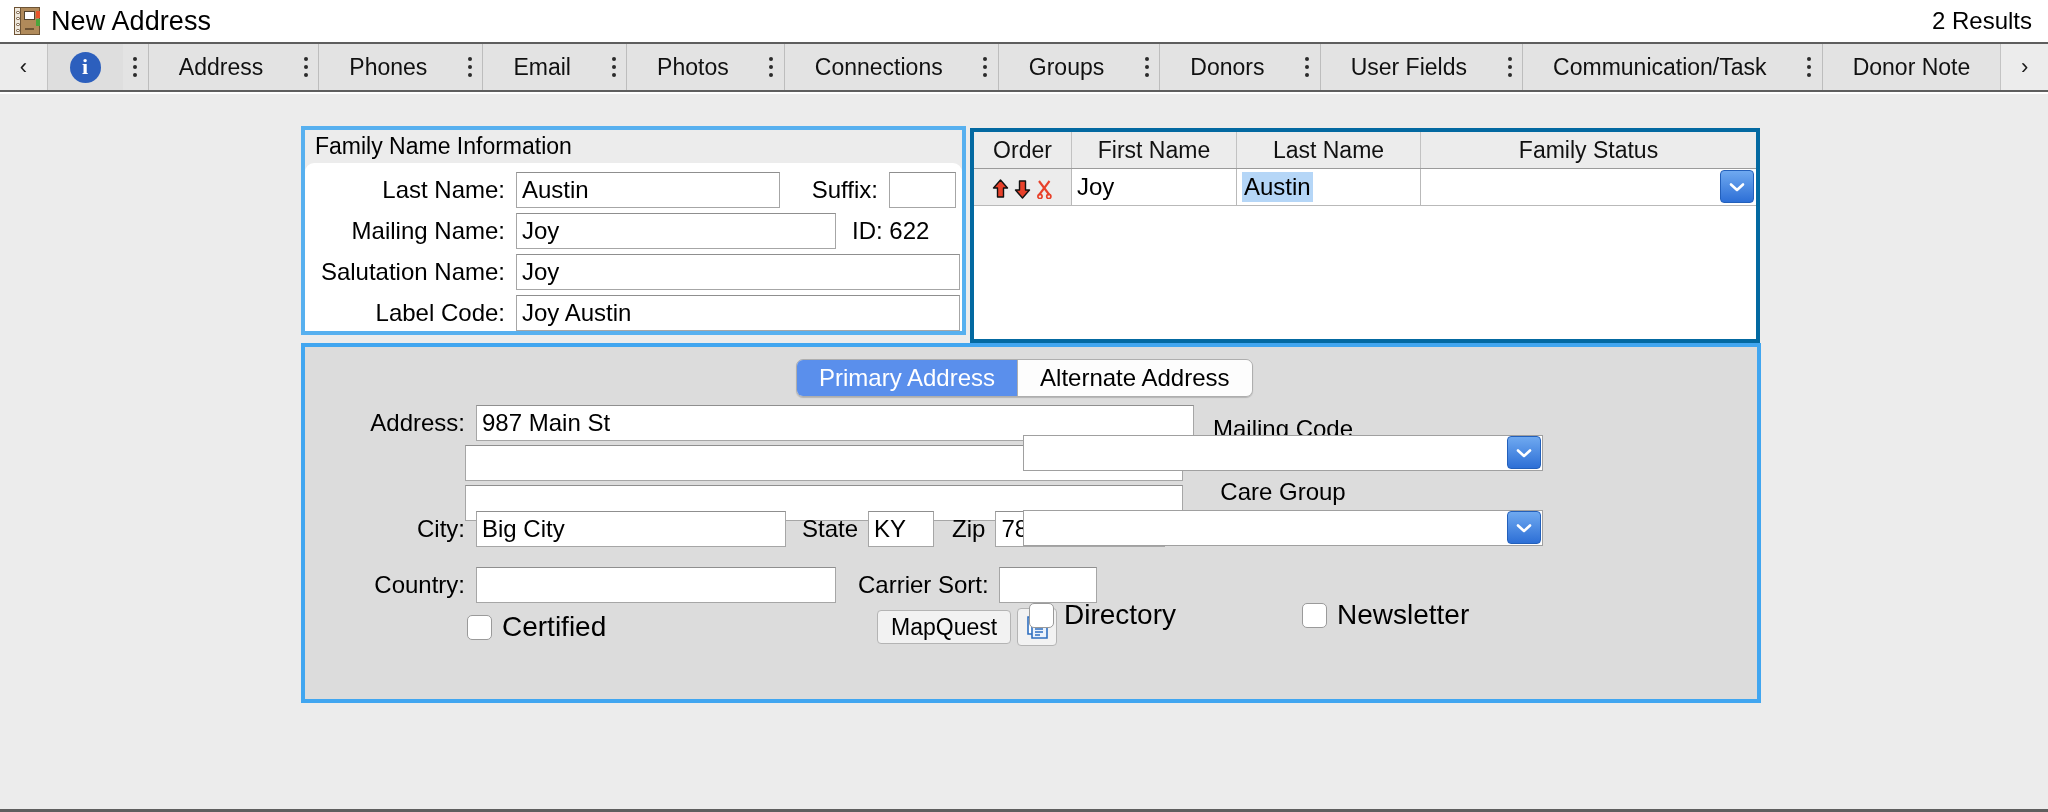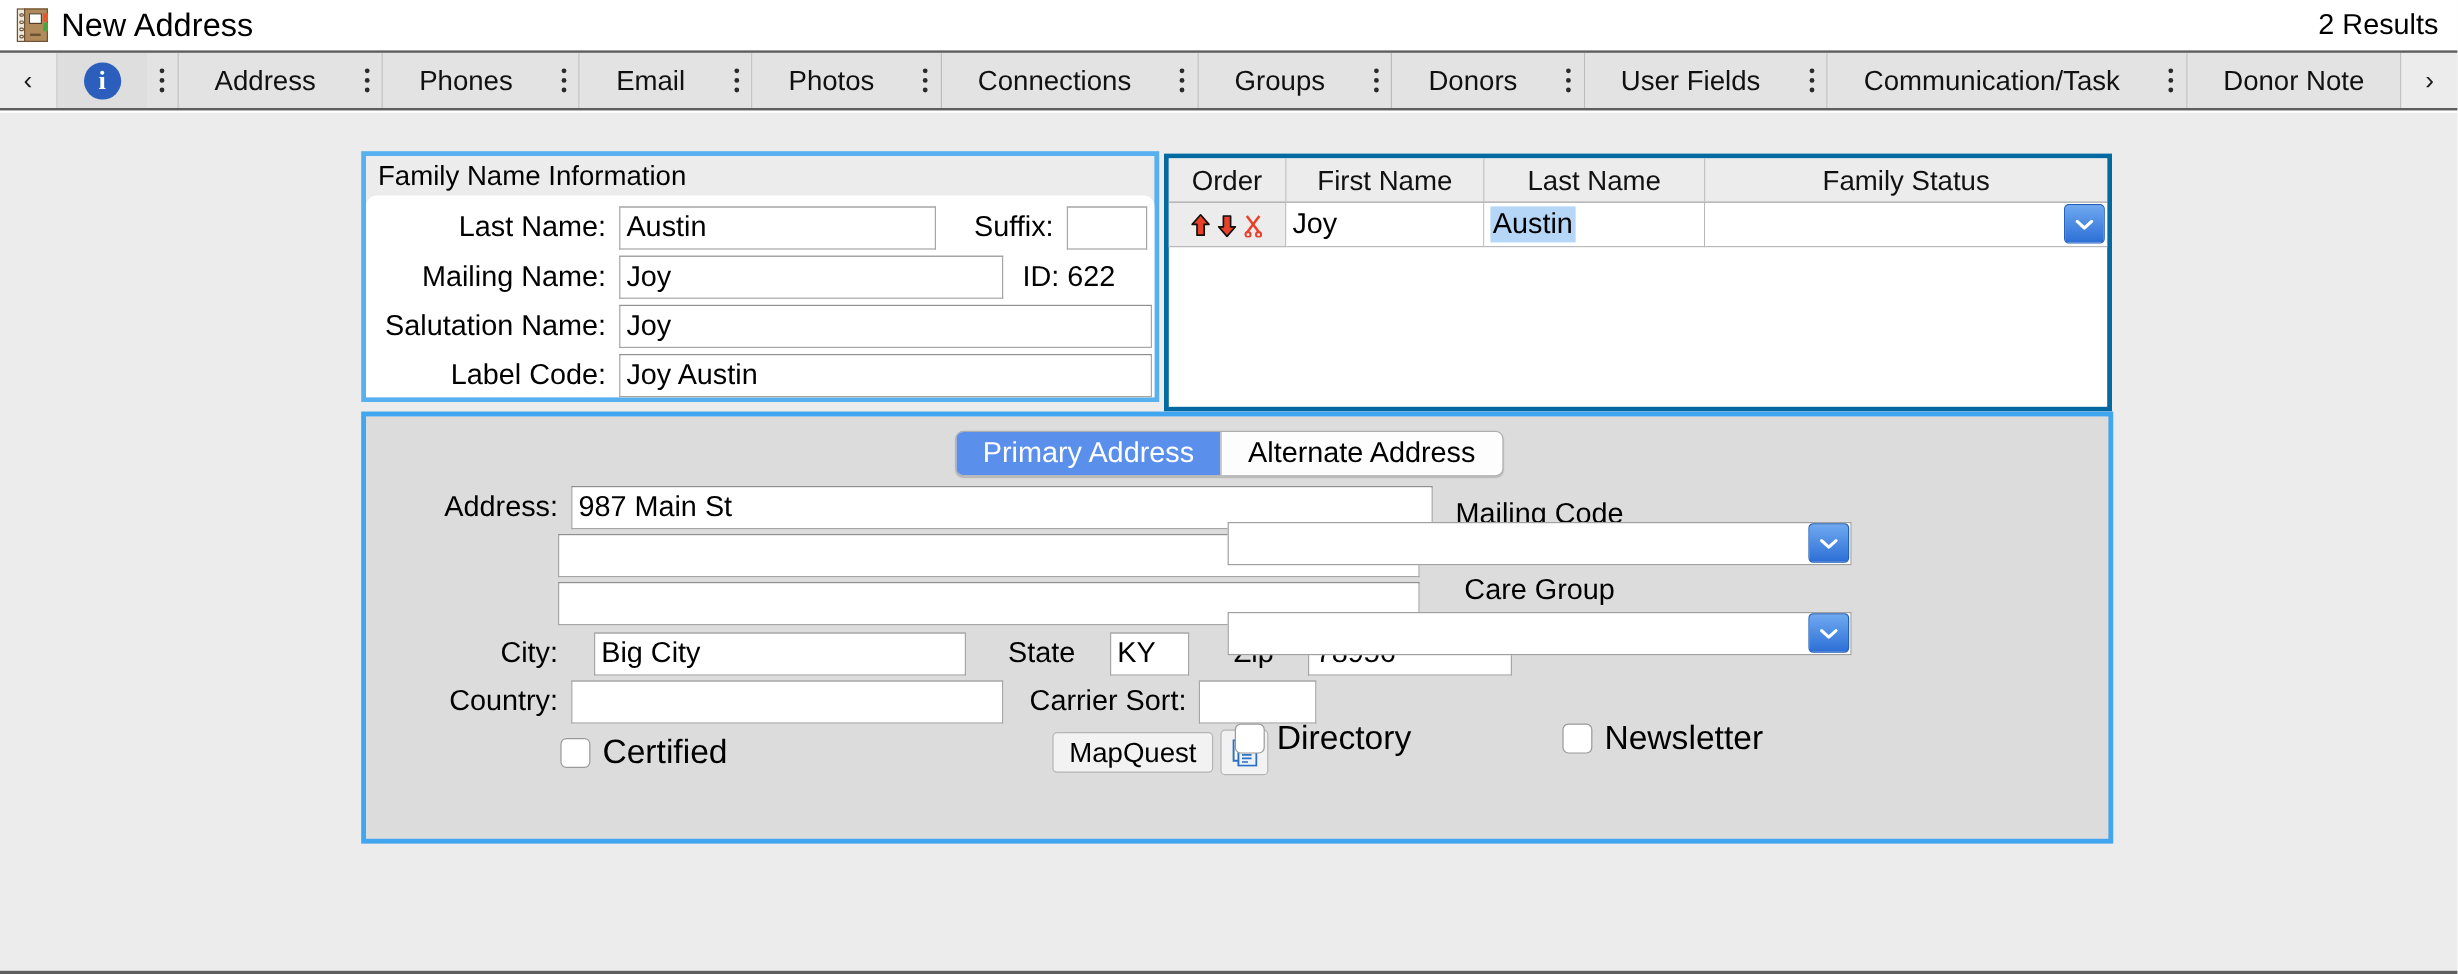--- a/index.html
+++ b/index.html
@@ -646,21 +646,21 @@
       <span class="alabel" style="width:160px">Address:</span>
       <span class="tfield" style="width:718px">987 Main St</span>
     </div>
     <div class="arow" style="left:160px; top:98px;">
       <span class="tfield" style="width:718px"></span>
     </div>
     <div class="arow" style="left:160px; top:138px;">
       <span class="tfield" style="width:718px"></span>
     </div>
 
-    <div class="arow" style="left:0; top:180px;gap:19px;">
+    <div class="arow" style="left:0; top:164px;">
       <span class="alabel" style="width:160px">City:</span>
       <span class="tfield" style="width:310px">Big City</span>
       <span class="alabel-l" style="padding-left:16px">State</span>
       <span class="tfield" style="width:66px">KY</span>
       <span class="alabel-l" style="padding-left:18px">Zip</span>
       <span class="tfield" style="width:170px">78956</span>
     </div>
 
     <div class="arow" style="left:0; top:220px;">
       <span class="alabel" style="width:160px">Country:</span>

